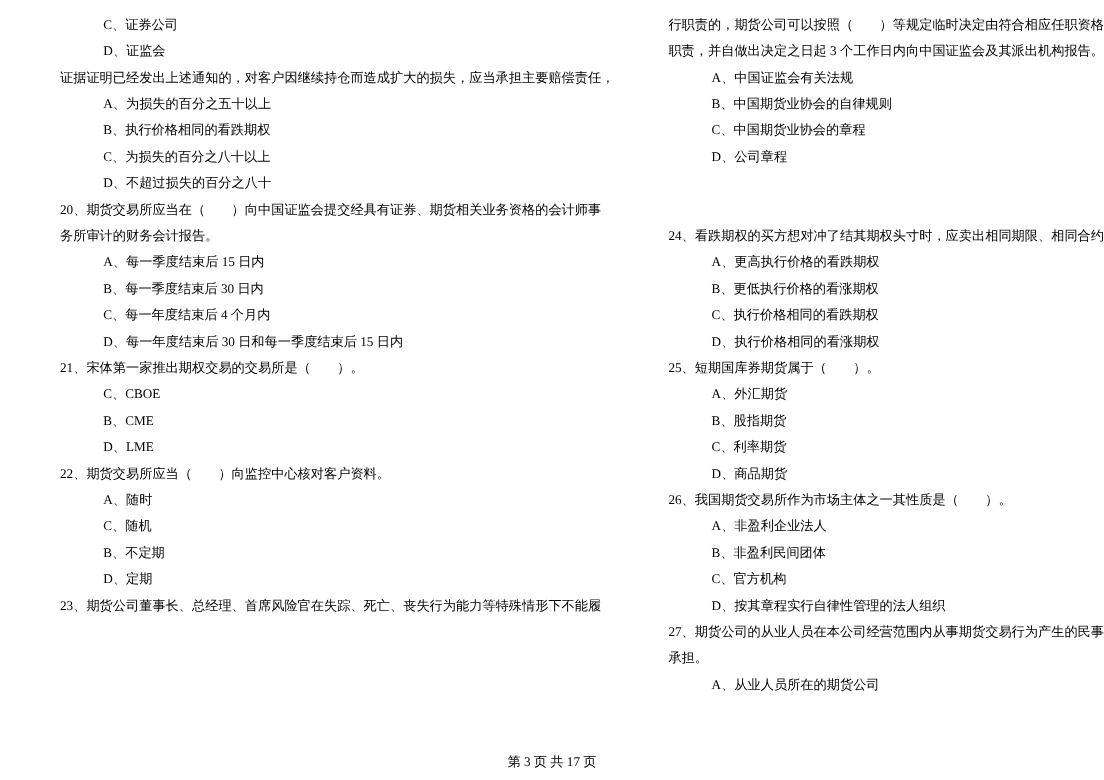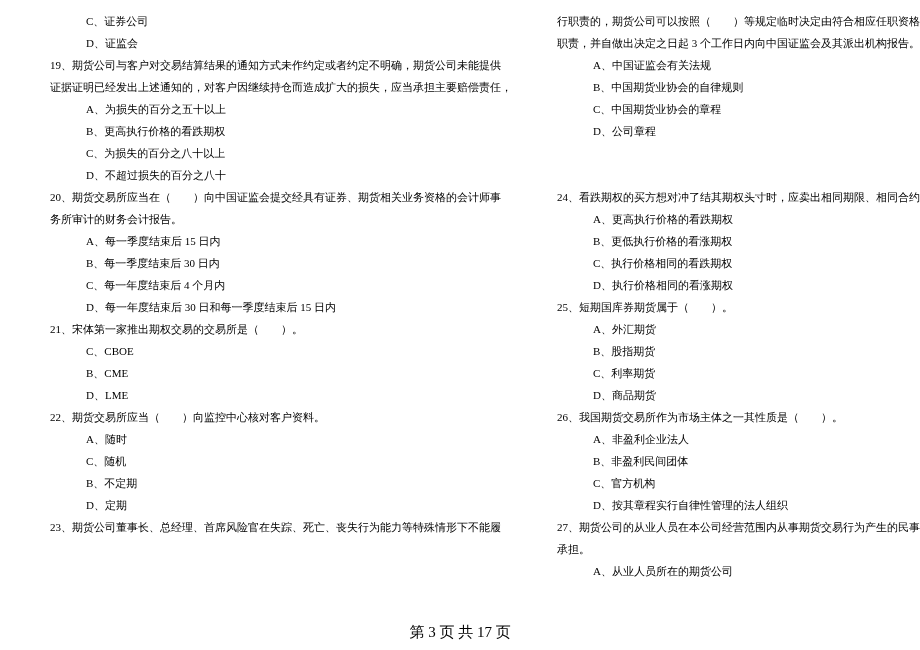--- a/index.html
+++ b/index.html
@@ -38,34 +38,33 @@
     }
     .question-cont {
       padding-left: 0;
     }
     .footer {
       position: absolute;
       bottom: 8px;
       left: 0;
       right: 0;
       text-align: center;
-      font-size: 15px;
+      font-size: 11px;
     }
   </style>
 </head>
 <body>
 
 <div class="columns">
   <div class="column" id="left-col">
       <div class="line option">C、证券公司</div>
       <div class="line option">D、证监会</div>
-      <div class="line question">19、期货公司与客户对交易结算结果的通知方式未作约定或者约定不明确，期货公司未能提供</div>
       <div class="line question-cont">证据证明已经发出上述通知的，对客户因继续持仓而造成扩大的损失，应当承担主要赔偿责任，</div>
       <div class="line option">A、为损失的百分之五十以上</div>
-      <div class="line option">B、更高执行价格的看跌期权</div>
+      <div class="line option">B、执行价格相同的看跌期权</div>
       <div class="line option">C、为损失的百分之八十以上</div>
       <div class="line option">D、不超过损失的百分之八十</div>
       <div class="line question">20、期货交易所应当在（　　）向中国证监会提交经具有证券、期货相关业务资格的会计师事</div>
       <div class="line question-cont">务所审计的财务会计报告。</div>
       <div class="line option">A、每一季度结束后 15 日内</div>
       <div class="line option">B、每一季度结束后 30 日内</div>
       <div class="line option">C、每一年度结束后 4 个月内</div>
       <div class="line option">D、每一年度结束后 30 日和每一季度结束后 15 日内</div>
       <div class="line question">21、宋体第一家推出期权交易的交易所是（　　）。</div>
       <div class="line option">C、CBOE</div>

